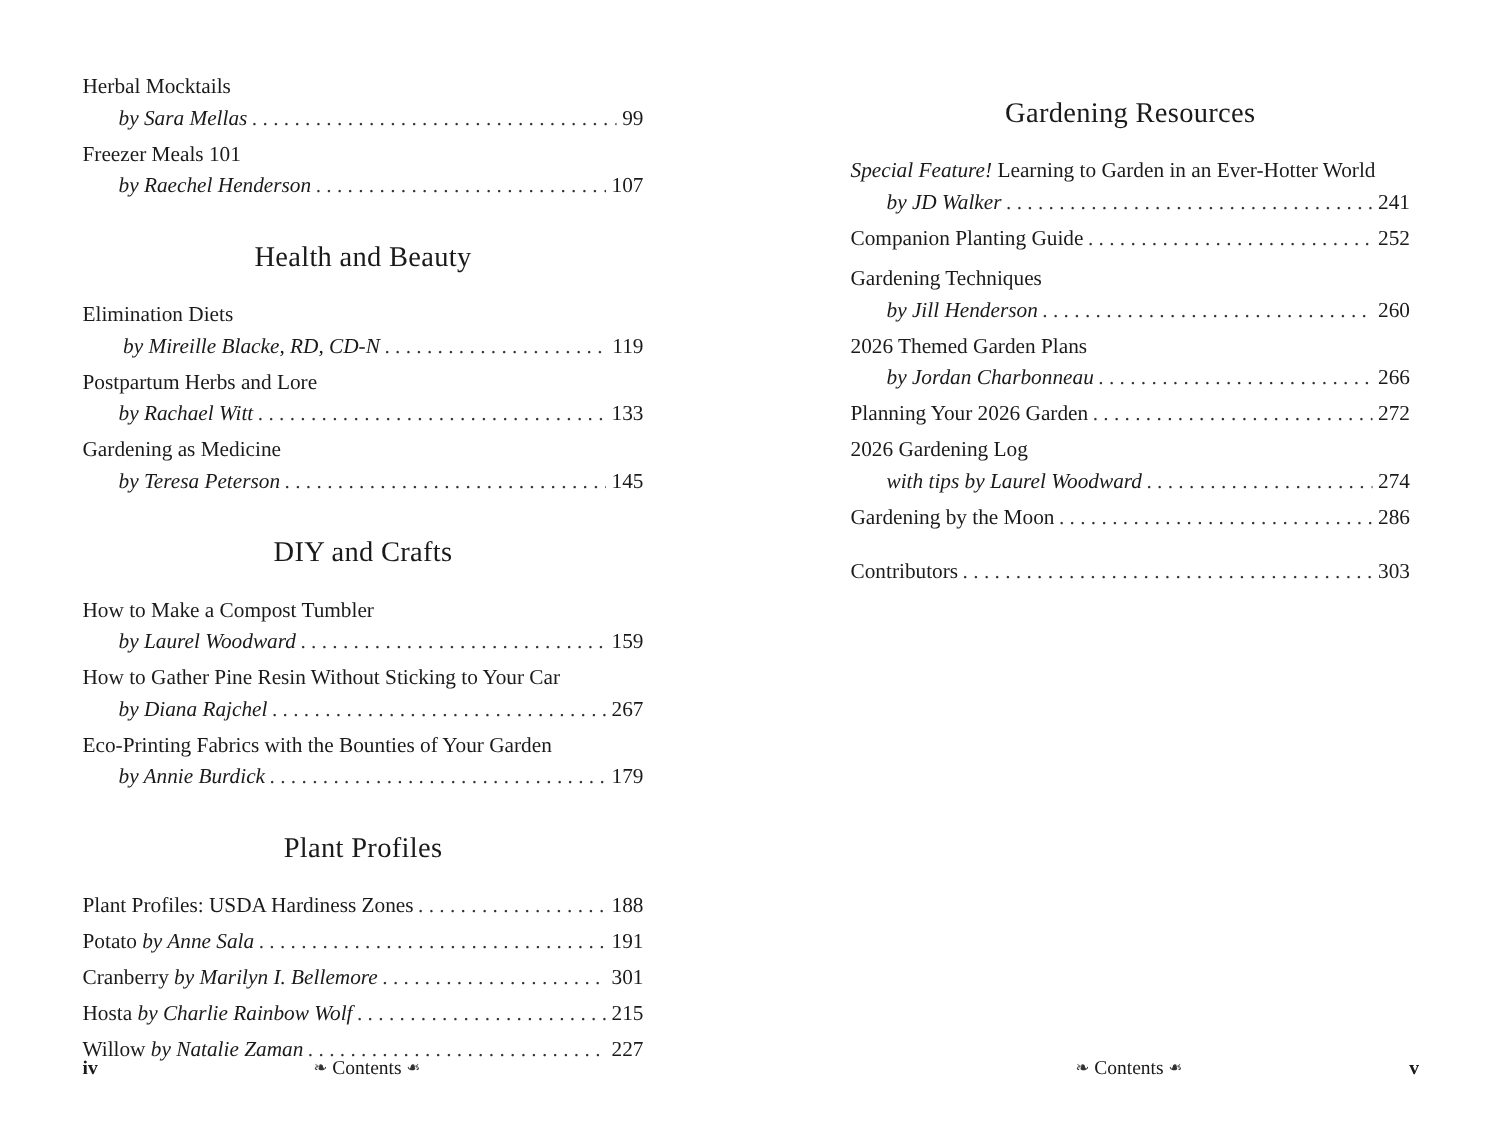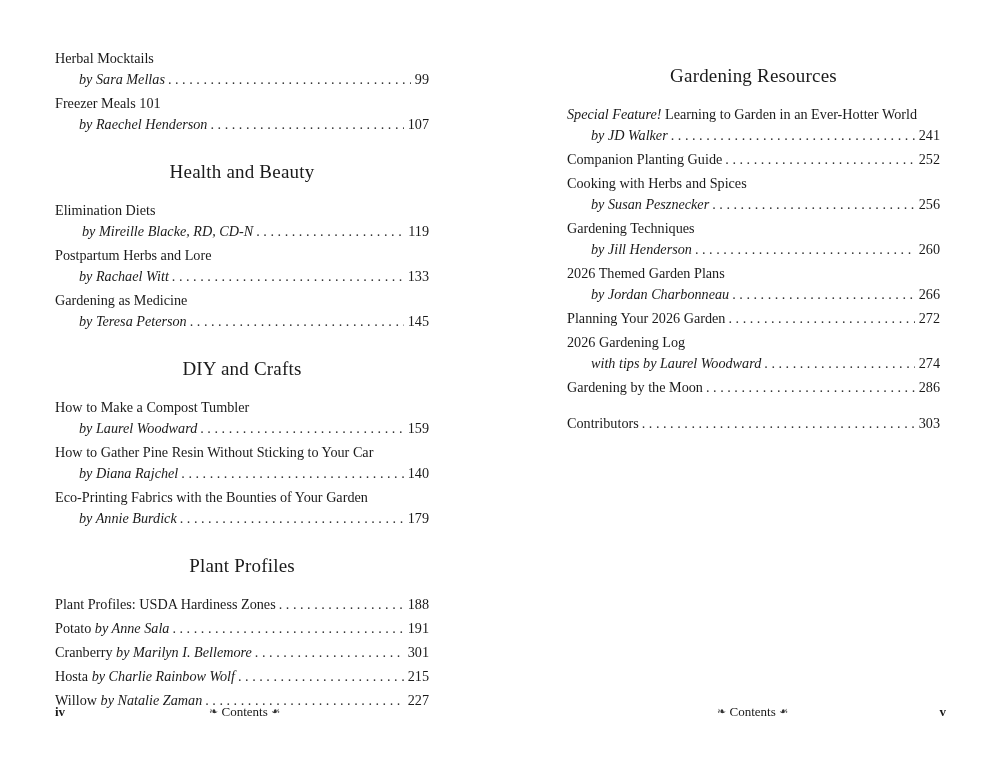--- a/index.html
+++ b/index.html
@@ -91,21 +91,21 @@
         <span class="dots"></span>
         <span class="pg">159</span>
       </div>
     </div>
     <div class="gap-s"></div>
     <div class="entry">
       <div class="entry-title-line">How to Gather Pine Resin Without Sticking to Your Car</div>
       <div class="leader-line indent">
         <span class="txt it">by Diana Rajchel</span>
         <span class="dots"></span>
-        <span class="pg">140</span>
+        <span class="pg">267</span>
       </div>
     </div>
     <div class="gap-s"></div>
     <div class="entry">
       <div class="entry-title-line">Eco-Printing Fabrics with the Bounties of Your Garden</div>
       <div class="leader-line indent">
         <span class="txt it">by Annie Burdick</span>
         <span class="dots"></span>
         <span class="pg">179</span>
       </div>
@@ -164,28 +164,20 @@
         <span class="pg">241</span>
       </div>
     </div>
     <div class="gap-s"></div>
     <div class="entry leader-line">
       <span class="txt">Companion Planting Guide</span>
       <span class="dots"></span>
       <span class="pg">252</span>
     </div>
     <div class="gap-s"></div>
-    <div class="entry">
-      <div class="entry-title-line">Cooking with Herbs and Spices</div>
-      <div class="leader-line indent">
-        <span class="txt it">by Susan Pesznecker</span>
-        <span class="dots"></span>
-        <span class="pg">256</span>
-      </div>
-    </div>
     <div class="gap-s"></div>
     <div class="entry">
       <div class="entry-title-line">Gardening Techniques</div>
       <div class="leader-line indent">
         <span class="txt it">by Jill Henderson</span>
         <span class="dots"></span>
         <span class="pg">260</span>
       </div>
     </div>
     <div class="gap-s"></div>

